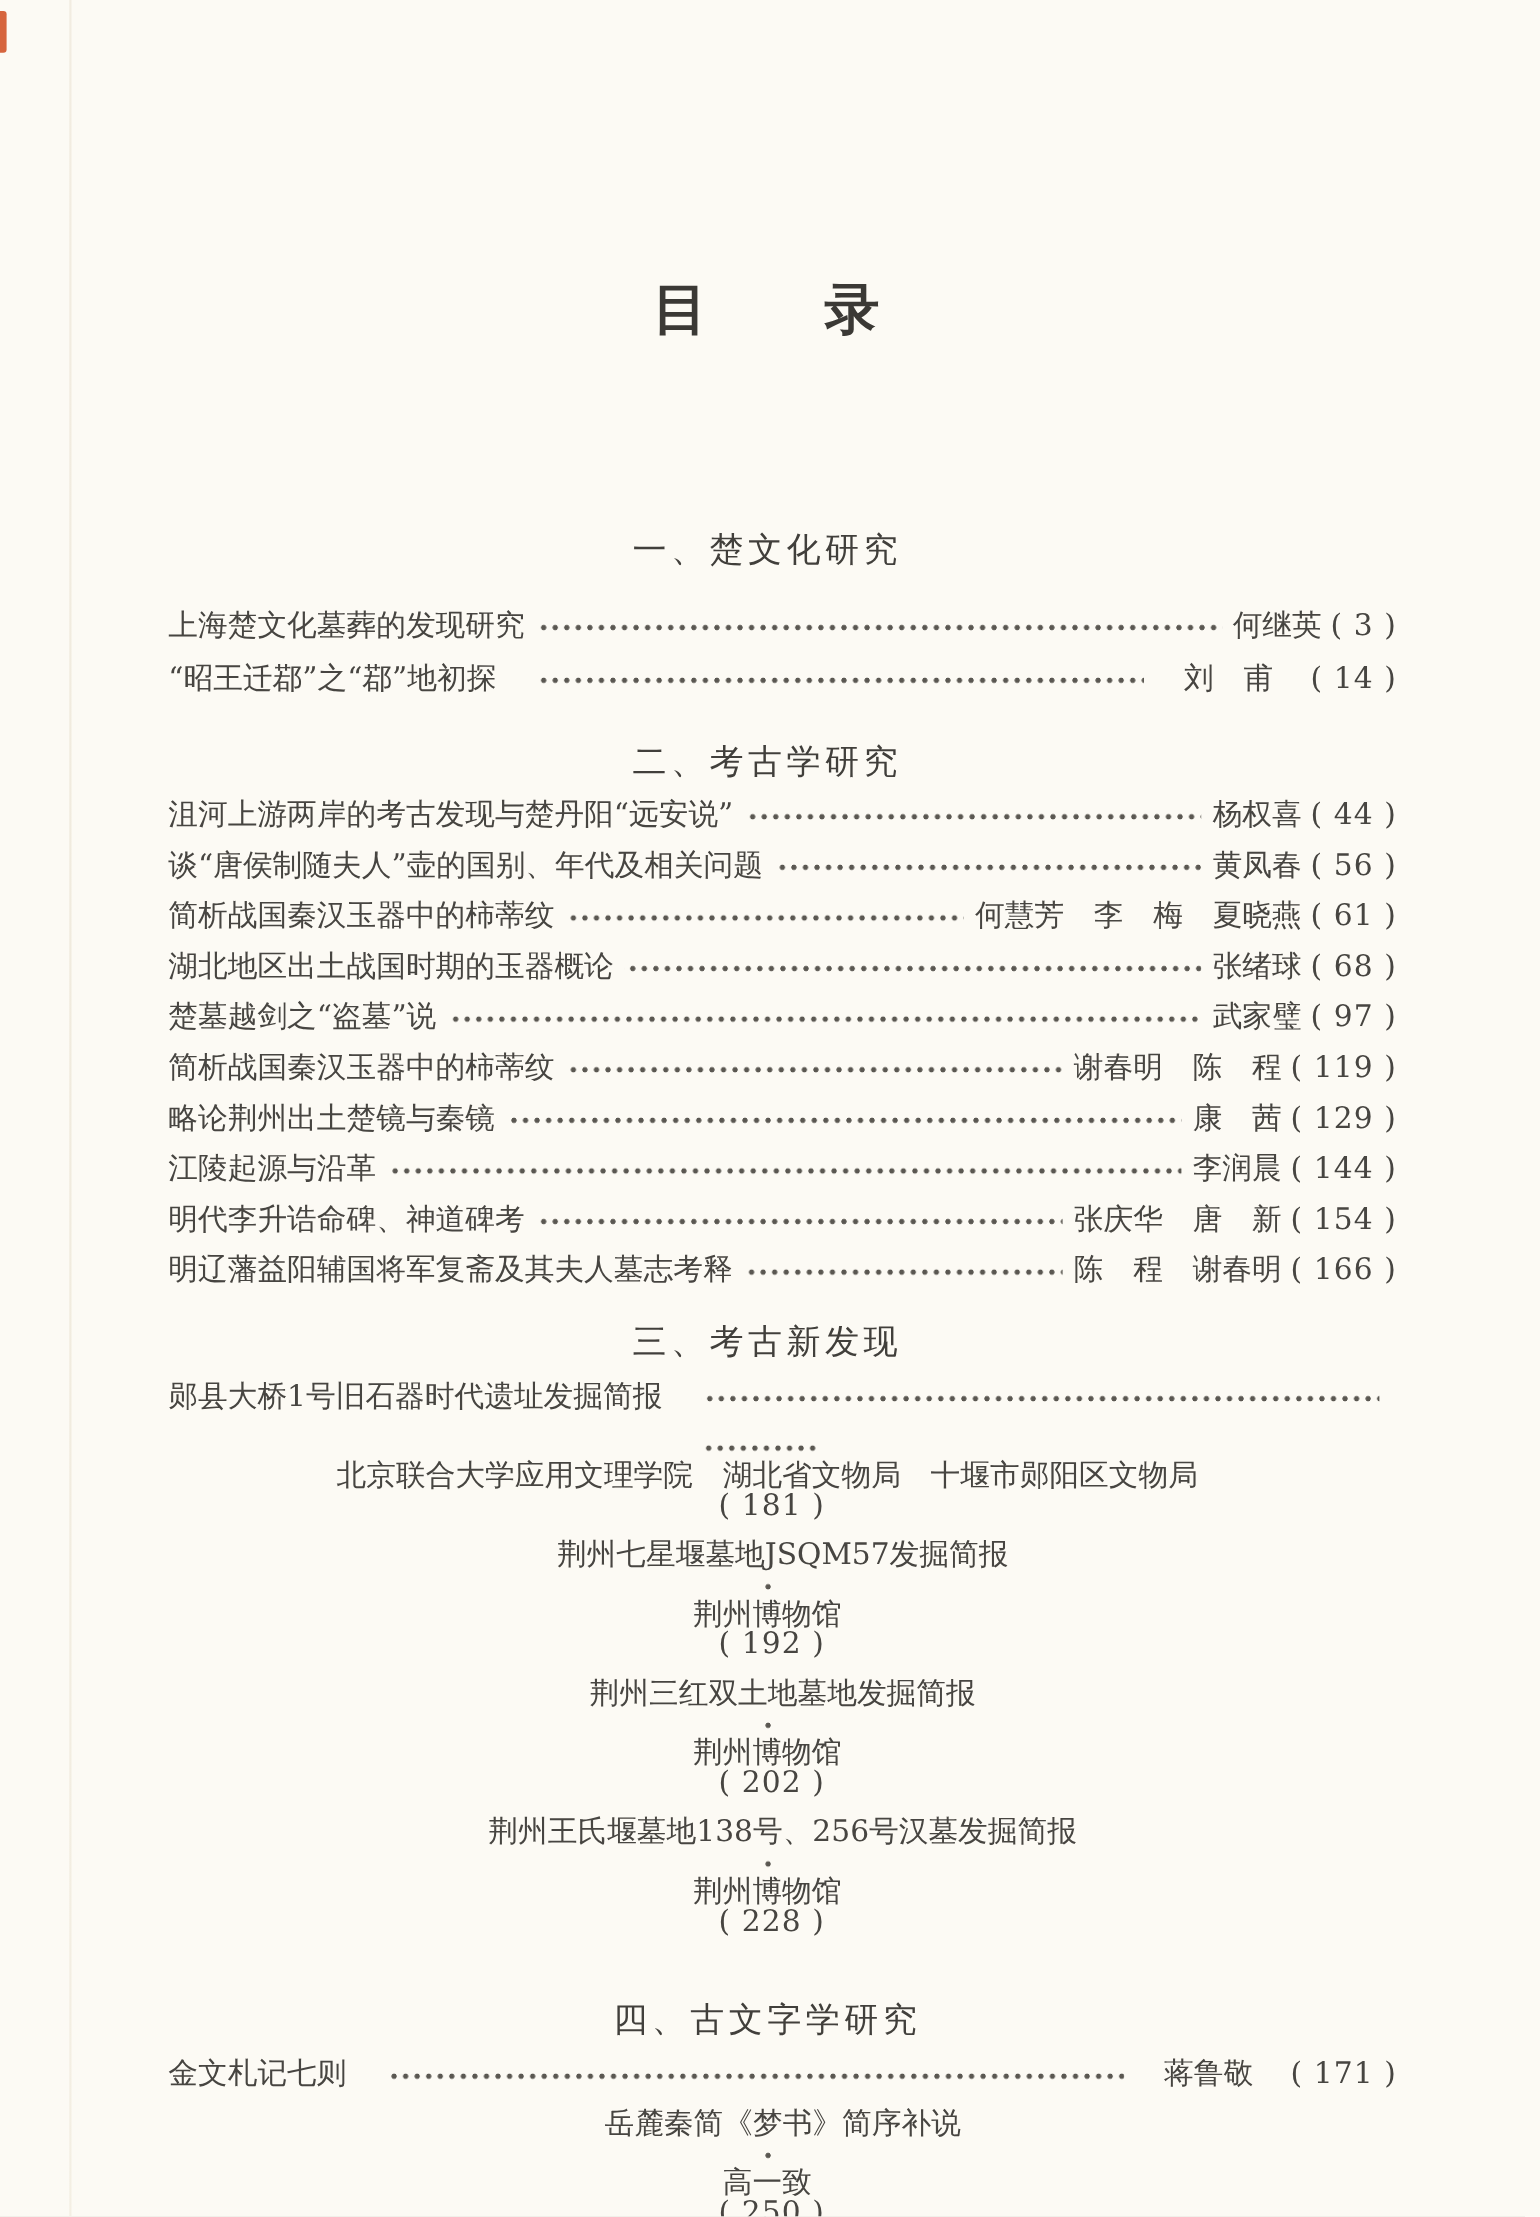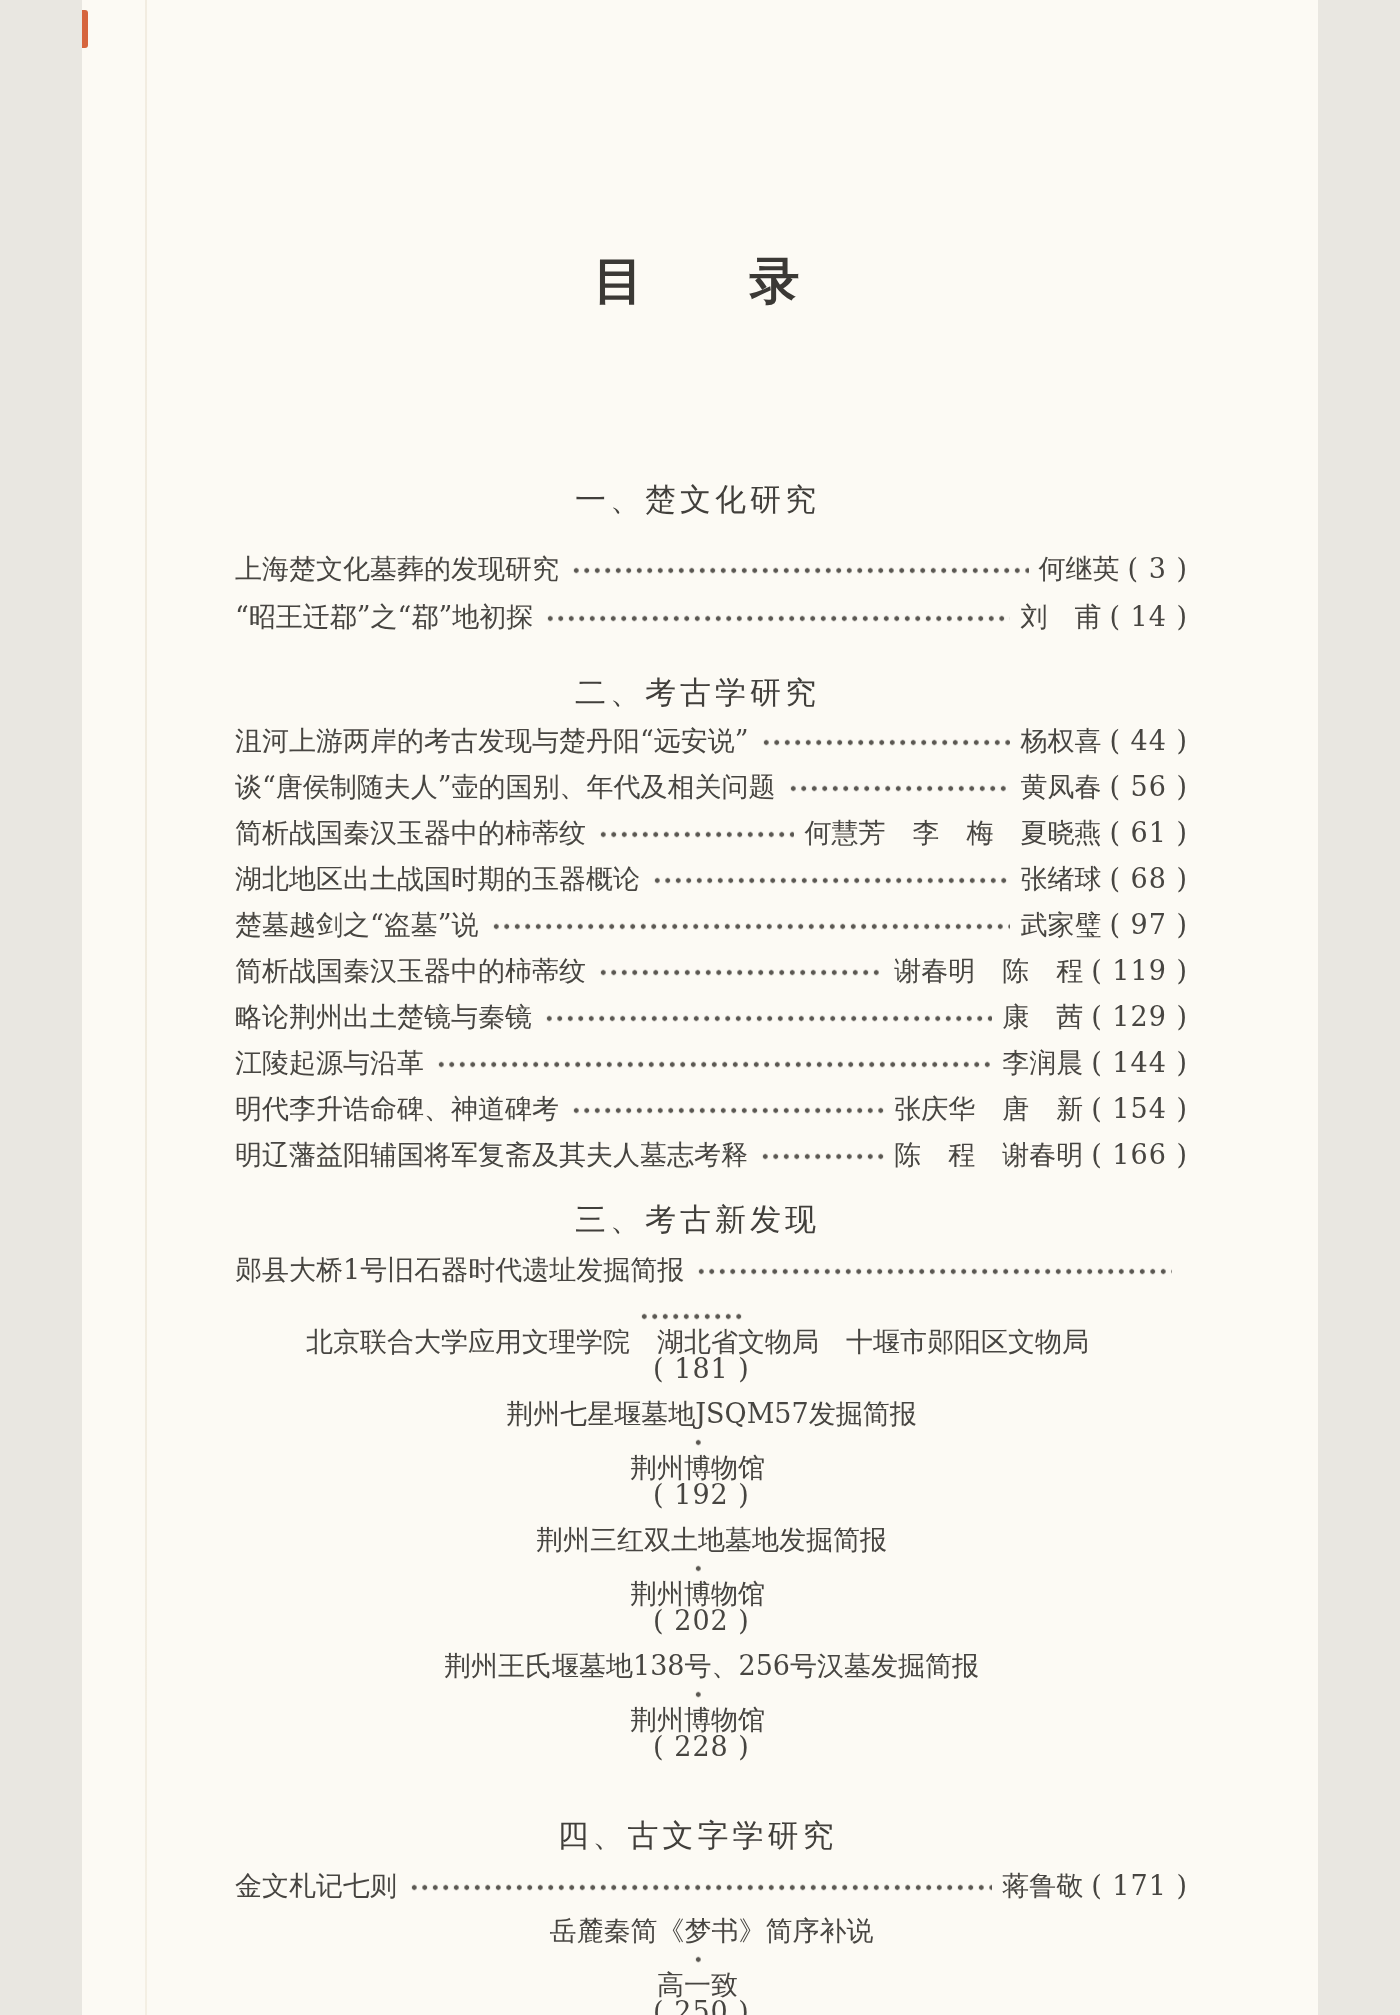--- a/index.html
+++ b/index.html
@@ -1,18 +1,18 @@
 <!DOCTYPE html>
 <html><head>
 <meta charset="utf-8">
 <style>
   html,body { margin:0; padding:0; background:#e9e7e1; }
   .page {
     position:relative;
-    width:1236px; height:2015px;
+    width:1400px; height:2015px;
     margin:0 auto;
     background:#fcfaf4;
     overflow:hidden;
     font-family:"DejaVu Serif","Liberation Serif",serif;
     color:#45433f;
   }
   
   .fold-line {
     position:absolute; left:63px; top:0; bottom:0; width:2px;
     background:linear-gradient(#f1ebdf,#efe9db,#f3eee2);
@@ -46,21 +46,21 @@
   .sh4 { margin-top:60px; }
 
   .entry {
     display:flex; align-items:center;
     font-size:27px; line-height:1;
     margin-top:19px;
     white-space:nowrap;
     color:#474541;
   }
   .entry.first { margin-top:40px; }
-  .entry.g21 { margin-top:21px; }
+  .entry.g21 { margin-top:21px;gap:26px; }
   .entry.g18 { margin-top:18px;flex-direction:column; }
   .t  { flex:0 0 auto;margin-left:28px; }
   .ap { flex:0 0 auto; }
   .pg { flex:0 0 auto; margin-left:8px; letter-spacing:1px; }
 
   .leader {
     flex:1 1 auto; min-width:14px; height:27px;
     margin:0 10px;
     background-image:radial-gradient(circle,#5a5751 2.1px,transparent 2.6px);
     background-size:10.5px 10.5px;

